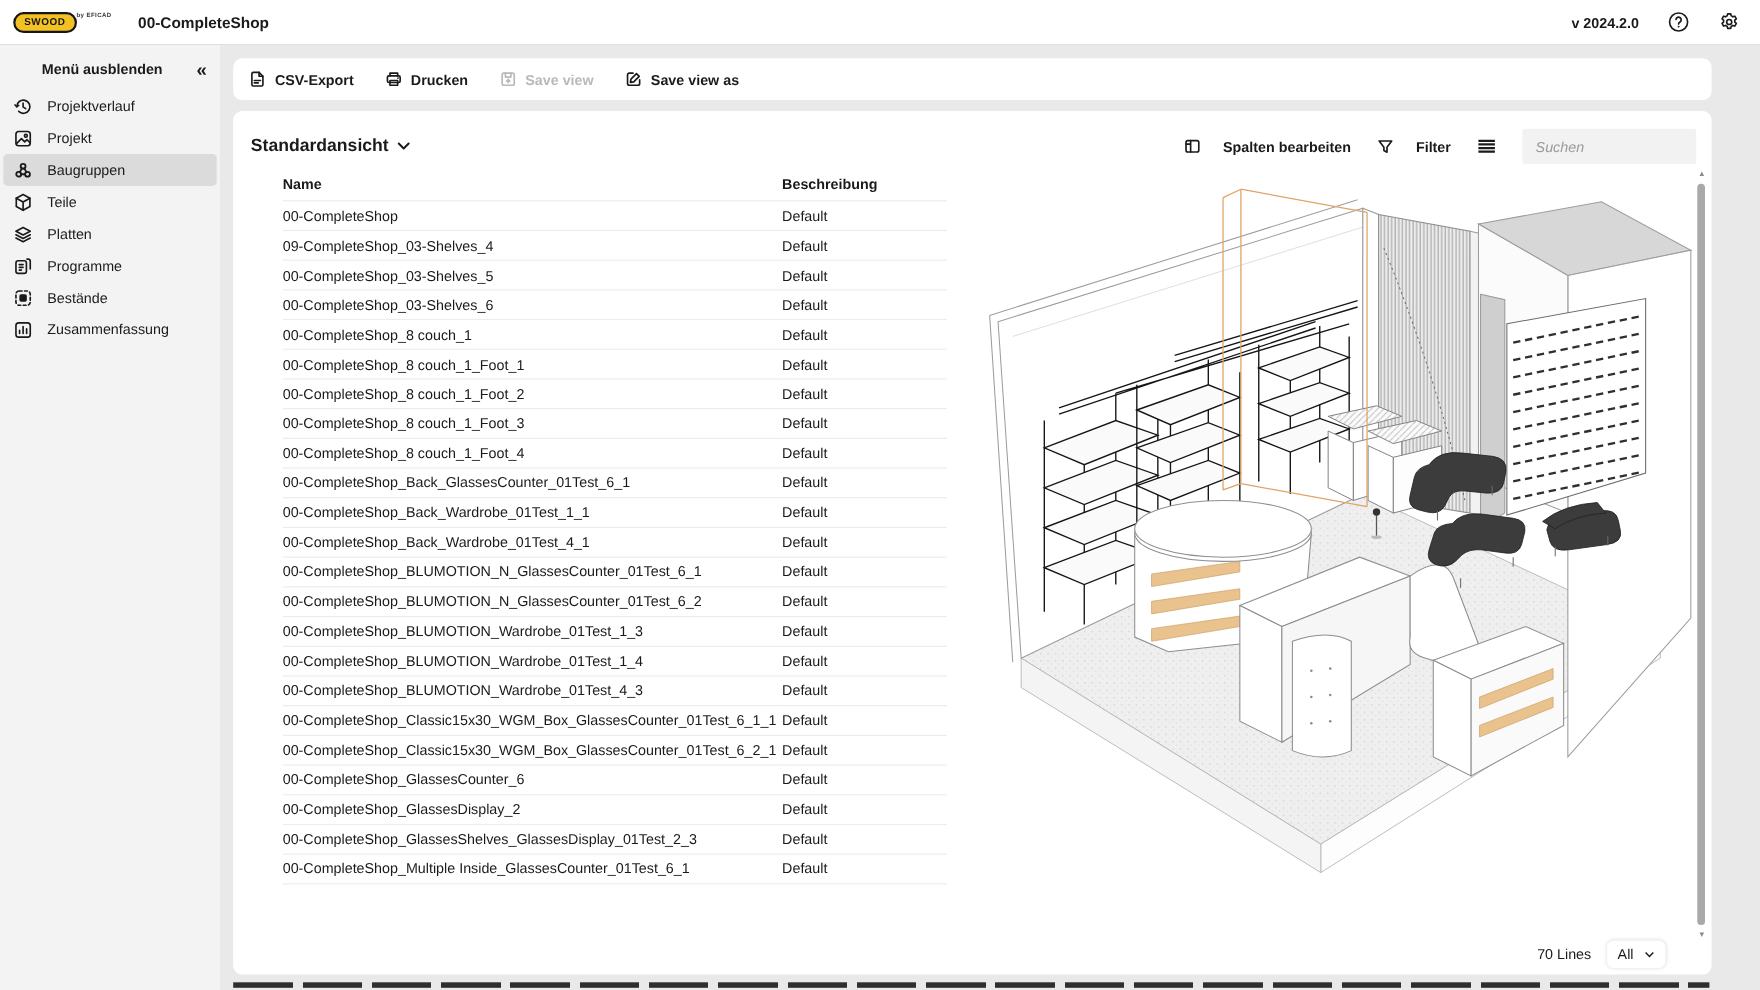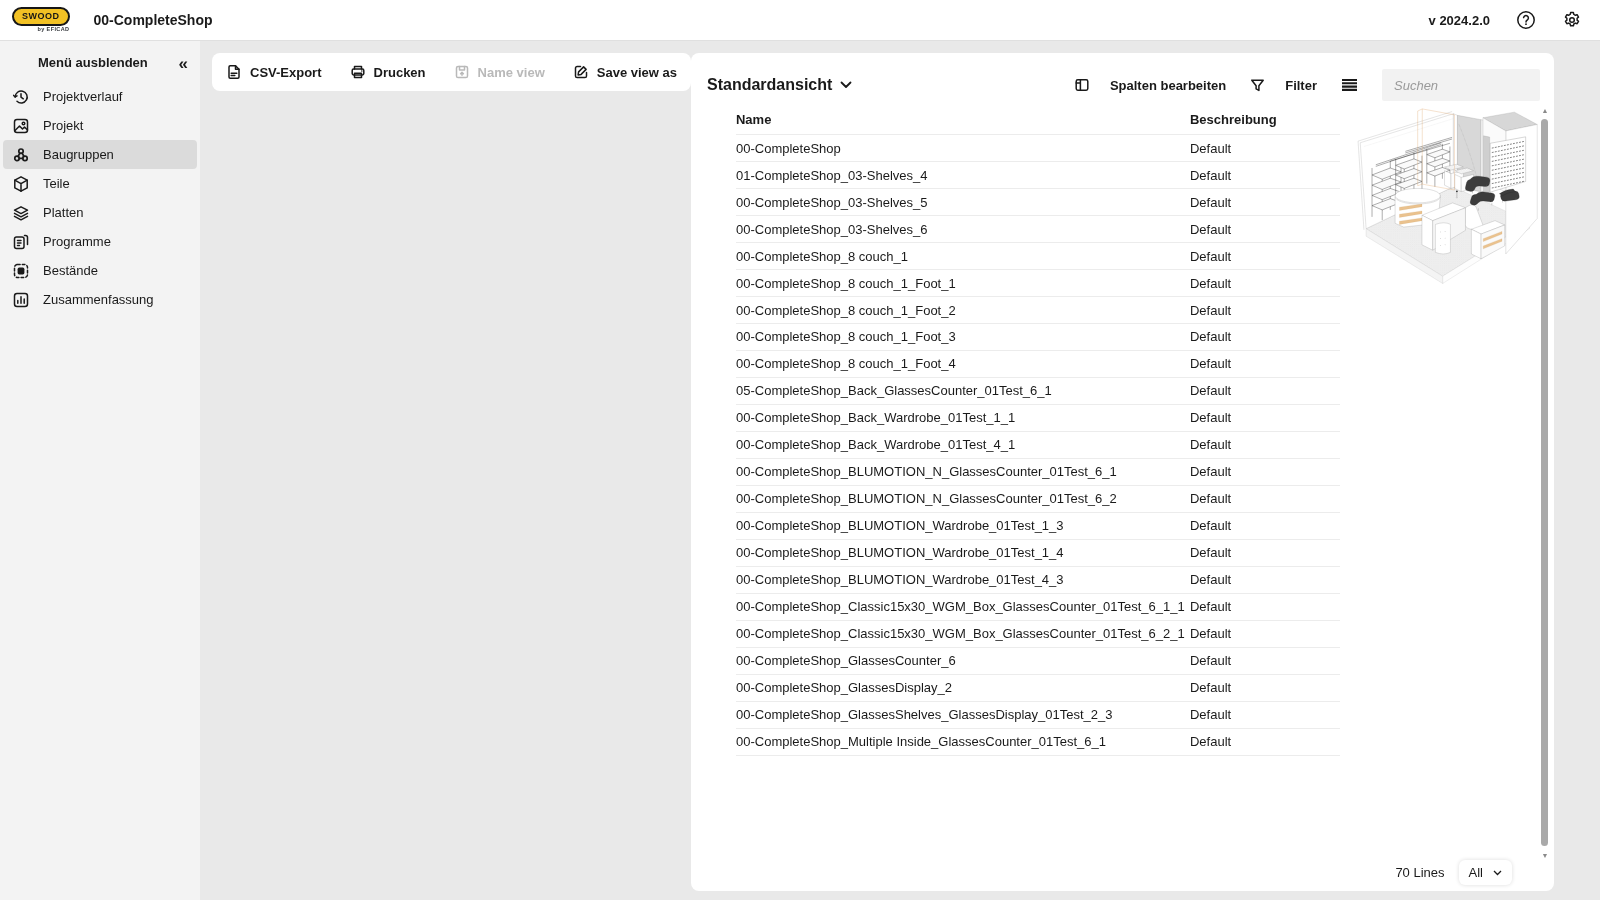--- a/index.html
+++ b/index.html
@@ -2,41 +2,41 @@
 <html><head>
 <meta charset="utf-8">
 <style>
   * { margin:0; padding:0; box-sizing:border-box; }
   html,body { width:1600px; height:900px; overflow:hidden;
     font-family:"Liberation Sans","DejaVu Sans",sans-serif; color:#1a1a1a; background:#e9e9e9; }
 
   
   .app-header { height:41px; background:#fff; border-bottom:1px solid #e0e0e0;
     display:flex; align-items:center; padding:0 18px 0 12px; }
-  .logo { display:flex; flex-direction:column; align-items:flex-end; line-height:1; }
+  .logo { display:flex; align-items:flex-start; line-height:1; }
   .logo-pill { background:#f2c124; border:2px solid #161616; border-radius:12px;
     padding:3px 8px; font-weight:800; font-size:9px; letter-spacing:.5px; color:#161616; }
   .logo-sub { font-size:5.5px; font-weight:700; color:#33363b; margin-top:1px; letter-spacing:.4px; }
   .app-title { margin-left:24px; font-size:14px; font-weight:700; }
   .header-right { margin-left:auto; display:flex; align-items:center; gap:26px; }
   .version { font-size:13px; font-weight:600; }
   .hicon { width:20px; height:20px; cursor:pointer; }
 
   
   .shell { display:flex; height:859px; }
   aside { width:200px; background:#f3f3f3; padding-top:8px; flex:none; }
   .menu-header { display:flex; align-items:flex-start; padding:6px 12px 10px 38px; }
   .menu-header-label { font-size:13px; font-weight:700; }
   .collapse-icon { margin-left:auto; font-size:17px; font-weight:700; cursor:pointer; line-height:1; }
   .nav-item { display:flex; align-items:center; gap:13px; height:29px; padding:0 8px 0 9px;
     margin:0 3px; border-radius:4px; font-size:13px; font-weight:500; cursor:pointer; }
   .nav-item.active { background:#dbdbdb; font-weight:400;align-items:center; }
   .nav-item svg { flex:none; }
 
-  main { flex:1; padding:12px 44px 2px 12px; display:flex; flex-direction:row; }
+  main { flex:1; padding:12px 44px 2px 12px; display:flex; flex-direction:column; }
 
   
   .card { background:#fff; border-radius:8px; }
   .toolbar { height:38px; display:flex; align-items:center; gap:28px; padding:0 14px; margin-bottom:10px; flex:none; }
   .tbtn { display:flex; align-items:center; gap:8px; font-size:13px; font-weight:600; cursor:pointer; background:none; border:none; font-family:inherit; color:#1a1a1a; }
   .tbtn.disabled { color:#b9b9b9; cursor:default; }
   .tbtn.disabled svg * { stroke:#b9b9b9; }
 
   
   .main-card { flex:1; position:relative; overflow:hidden; margin-bottom:7px; }
@@ -199,21 +199,21 @@
           <rect class="ic" x="4.5" y="9.2" width="7" height="4.3"></rect>
           <circle cx="11.8" cy="7" r="0.8" fill="#1a1a1a" stroke="none"></circle>
         </svg>
         <span>Drucken</span>
       </button>
       <button class="tbtn disabled">
         <svg width="16" height="16" viewBox="0 0 16 16">
           <rect class="ic" x="2.5" y="2.5" width="11" height="11" rx="1.6"></rect>
           <path class="ic" d="M5.5 2.5v3.6h5V2.5M8 8.2v3M6.6 9.8L8 8.4l1.4 1.4"></path>
         </svg>
-        <span>Name view</span>
+        <span>Save view</span>
       </button>
       <button class="tbtn">
         <svg width="16" height="16" viewBox="0 0 16 16">
           <path class="ic" d="M13.5 8.5v3.4a1.6 1.6 0 0 1-1.6 1.6H4.1a1.6 1.6 0 0 1-1.6-1.6V4.1a1.6 1.6 0 0 1 1.6-1.6h3.4"></path>
           <path class="ic" d="M10.6 2.9l2.5 2.5-5 5-3 .5.5-3z"></path>
         </svg>
         <span>Save view as</span>
       </button>
     </div>
 
@@ -258,21 +258,21 @@
               </tr>
             </thead>
             <tbody>
 
                 <tr>
                   <td>00-CompleteShop</td>
                   <td>Default</td>
                 </tr>
 
                 <tr>
-                  <td>01-CompleteShop_03-Shelves_4</td>
+                  <td>09-CompleteShop_03-Shelves_4</td>
                   <td>Default</td>
                 </tr>
 
                 <tr>
                   <td>00-CompleteShop_03-Shelves_5</td>
                   <td>Default</td>
                 </tr>
 
                 <tr>
                   <td>00-CompleteShop_03-Shelves_6</td>
@@ -299,21 +299,21 @@
                   <td>00-CompleteShop_8 couch_1_Foot_3</td>
                   <td>Default</td>
                 </tr>
 
                 <tr>
                   <td>00-CompleteShop_8 couch_1_Foot_4</td>
                   <td>Default</td>
                 </tr>
 
                 <tr>
-                  <td>05-CompleteShop_Back_GlassesCounter_01Test_6_1</td>
+                  <td>00-CompleteShop_Back_GlassesCounter_01Test_6_1</td>
                   <td>Default</td>
                 </tr>
 
                 <tr>
                   <td>00-CompleteShop_Back_Wardrobe_01Test_1_1</td>
                   <td>Default</td>
                 </tr>
 
                 <tr>
                   <td>00-CompleteShop_Back_Wardrobe_01Test_4_1</td>

